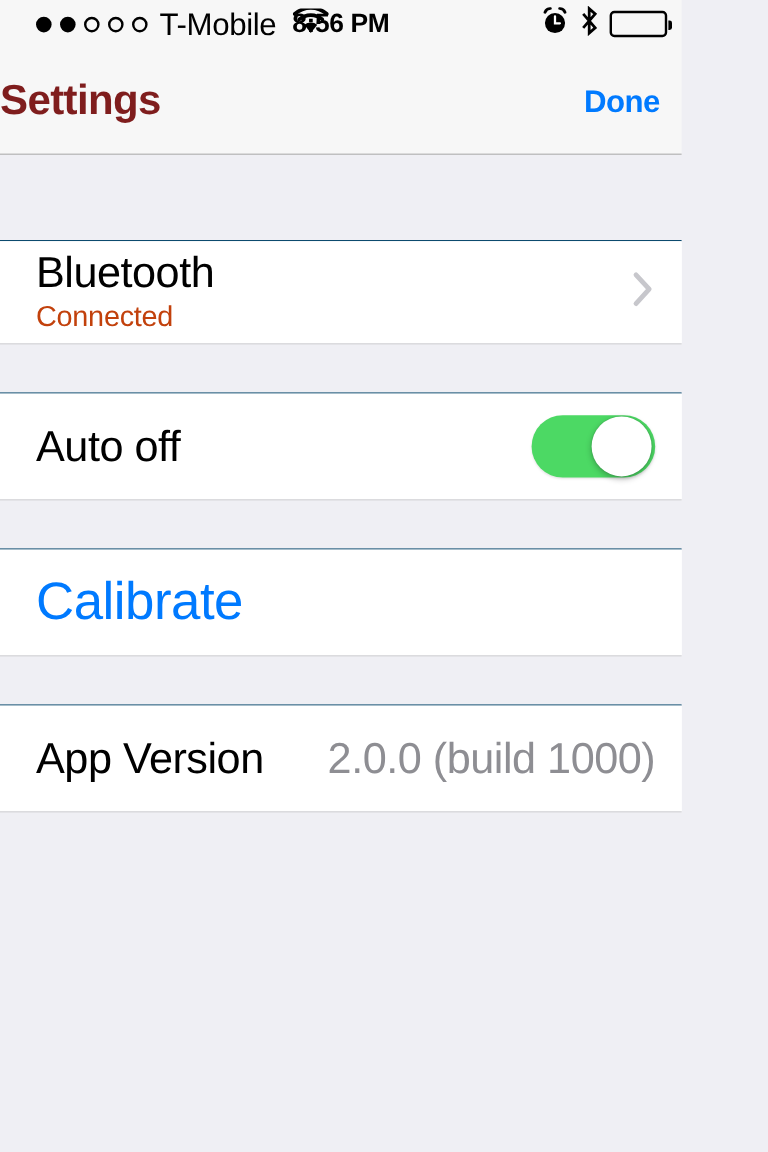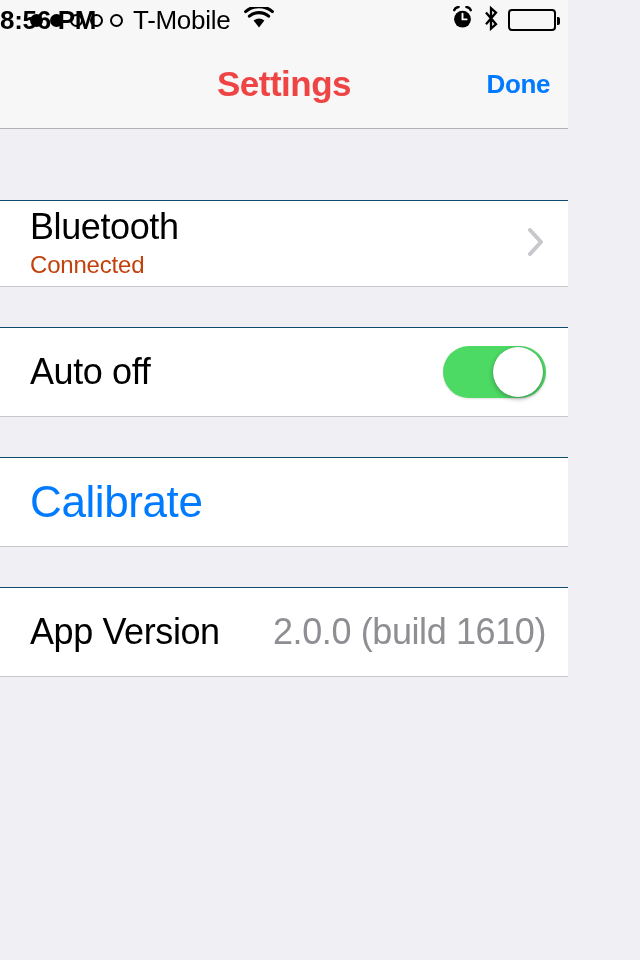--- a/index.html
+++ b/index.html
@@ -53,21 +53,22 @@
   .carrier {
     font-size: 26px;
     color: #000;
     letter-spacing: -0.3px;
     line-height: 1;
   }
   .wifi-icon { margin-left: 4px; display: block; }
   .status-time {
     position: absolute;
     left: 0; right: 0;
-    font-size: 26px;
+    text-align: center;
+    font-size: 22px;
     font-weight: bold;
     color: #000;
     letter-spacing: -0.3px;
     line-height: 40px;
     pointer-events: none;
   }
   .status-right {
     position: absolute;
     right: 12px;
     top: 0;
@@ -108,24 +109,23 @@
     background: #f7f7f7;
     border-bottom: 1px solid #b2b2b2;
     box-sizing: border-box;
   }
   .nav-title {
     position: absolute;
     left: 0; right: 0;
     top: 0;
     height: 88px;
     line-height: 88px;
-    text-align: center;
     font-size: 35px;
     font-weight: bold;
-    color: #ef4444;
+    color: #7f1d1d;
     letter-spacing: -0.5px;
   }
   .nav-done {
     position: absolute;
     right: 18px;
     top: 0;
     height: 88px;
     line-height: 88px;
     font-size: 26px;
     font-weight: bold;
@@ -305,18 +305,18 @@
       <div class="cell cell-std">
         <span class="cell-title-link">Calibrate</span>
       </div>
     </div>
 
     <div class="section-gap small"></div>
 
     <div class="section">
       <div class="cell cell-std">
         <span class="cell-title">App Version</span>
-        <span class="cell-value">2.0.0 (build 1610)</span>
+        <span class="cell-value">2.0.0 (build 1000)</span>
       </div>
     </div>
 
   </div>
 </div>
 
 </body></html>

